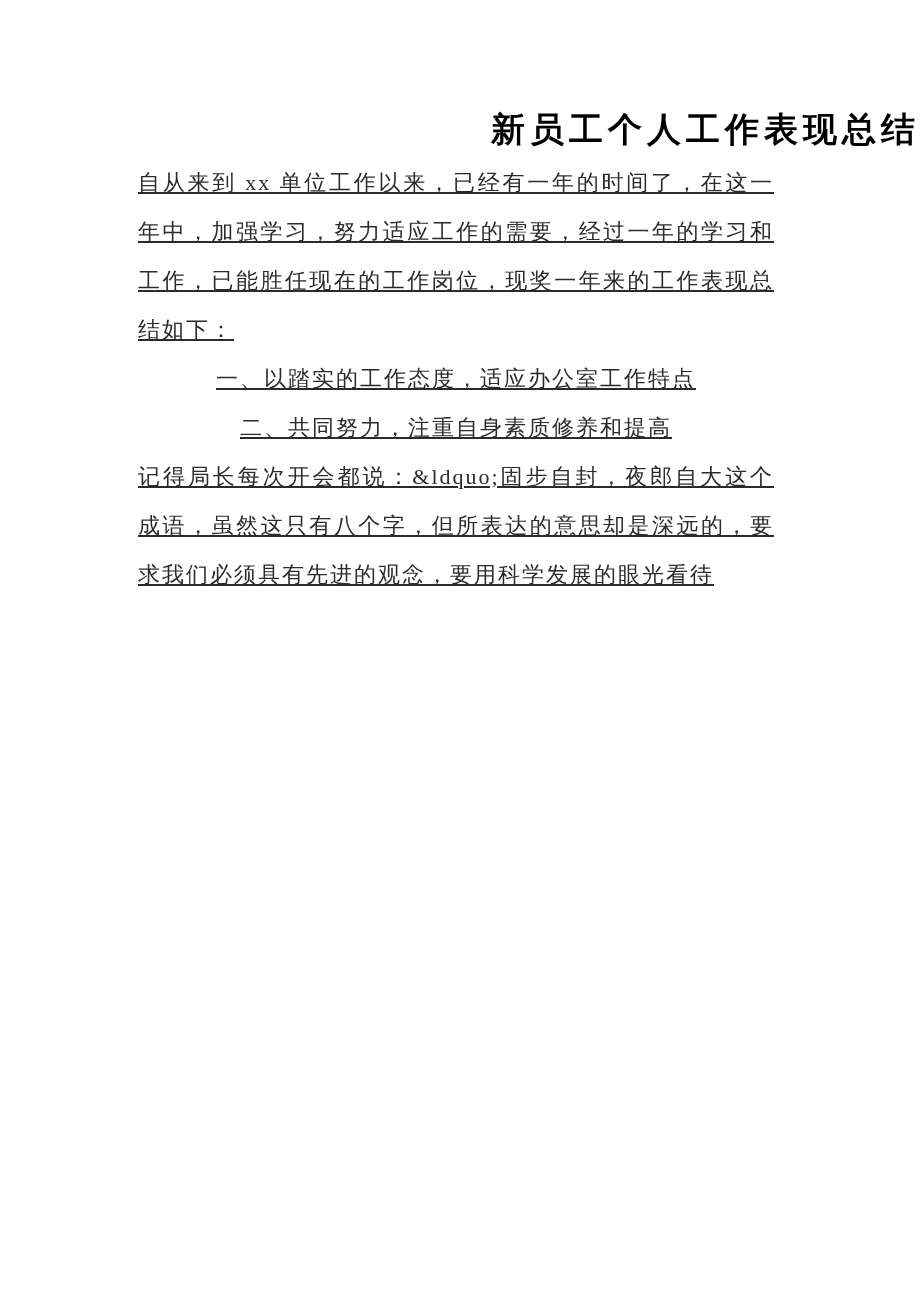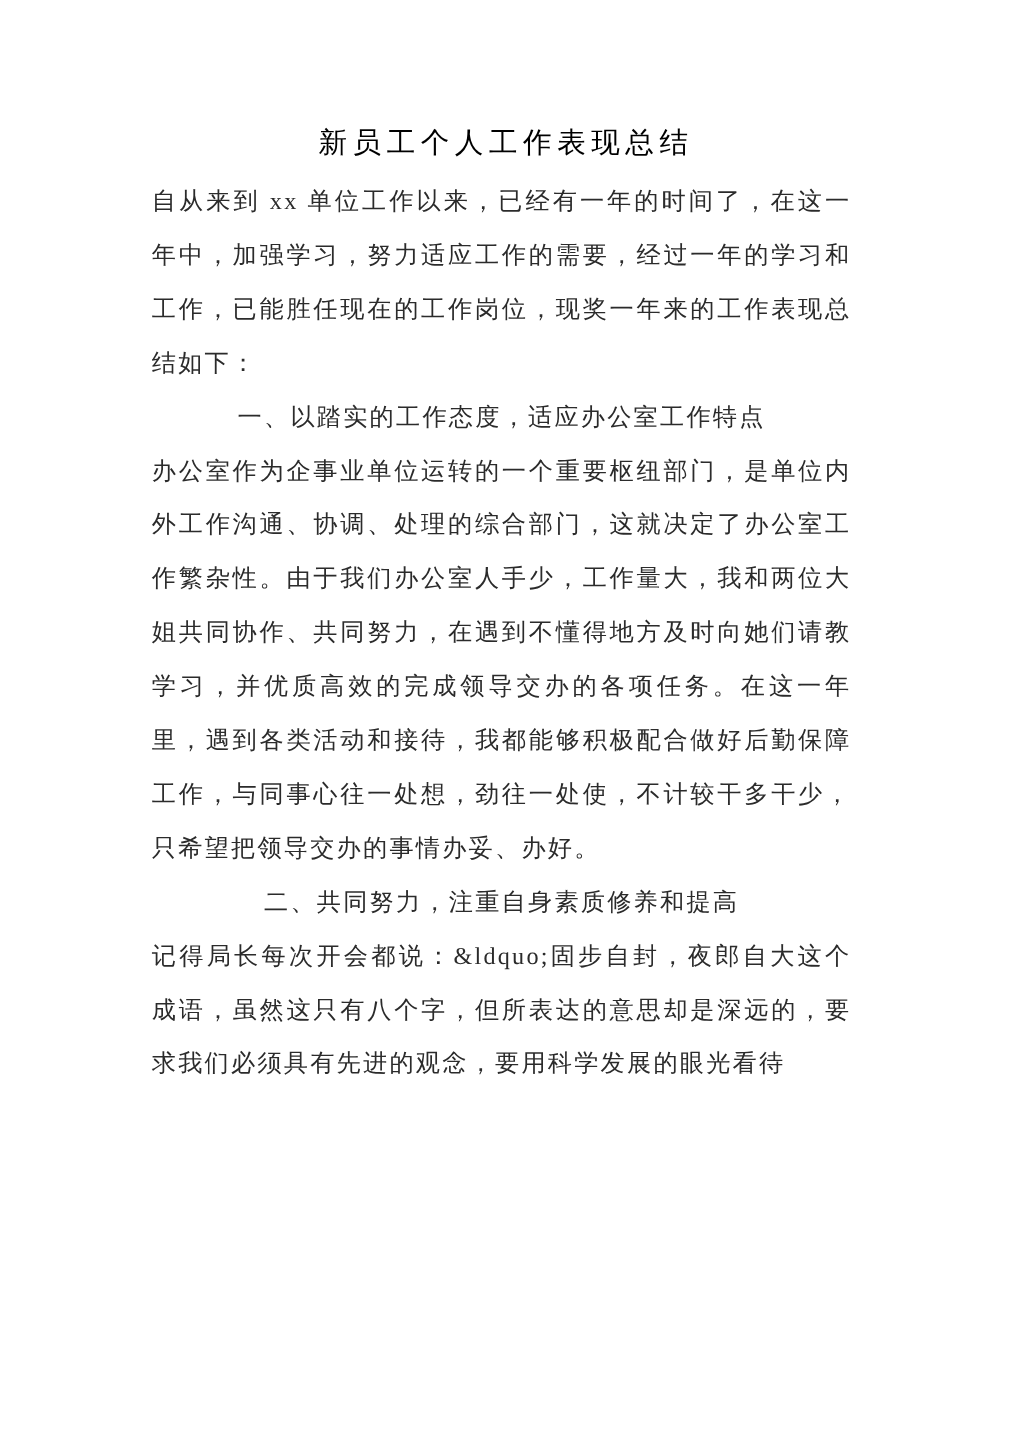--- a/index.html
+++ b/index.html
@@ -14,53 +14,53 @@
   .page {
     position: relative;
     width: 920px;
     height: 1302px;
     background: #ffffff;
   }
   .doc-title {
     margin: 0;
     padding-top: 104px;
     width: 920px;
-    text-align: center;
+    text-align: right;
     font-family: "Liberation Serif", "DejaVu Serif", serif;
-    font-weight: 400;
-    font-size: 26px;
+    font-weight: 700;
+    font-size: 34px;
     line-height: 52px;
     letter-spacing: 5px;
     color: #000000;
   }
   .doc-content {
     margin-top: 2px;
     margin-left: 138px;
     width: 636px;
     font-size: 22px;
     line-height: 49px;
     letter-spacing: 2px;
     color: #2b2b2b;
     text-align: justify;
     text-justify: inter-ideograph;
+    text-decoration: underline;
   }
   .para {
     margin: 0;
     padding: 0;
     text-align: justify;
   }
   .para.heading {
     text-align: center;
   }
 </style>
 </head>
 <body>
 
 <div class="page">
   <h1 class="doc-title">新员工个人工作表现总结</h1>
   <div class="doc-content">
     <p class="para">自从来到 xx 单位工作以来，已经有一年的时间了，在这一年中，加强学习，努力适应工作的需要，经过一年的学习和工作，已能胜任现在的工作岗位，现奖一年来的工作表现总结如下：</p>
     <p class="para heading">一、以踏实的工作态度，适应办公室工作特点</p>
-    <p class="para">办公室作为企事业单位运转的一个重要枢纽部门，是单位内外工作沟通、协调、处理的综合部门，这就决定了办公室工作繁杂性。由于我们办公室人手少，工作量大，我和两位大姐共同协作、共同努力，在遇到不懂得地方及时向她们请教学习，并优质高效的完成领导交办的各项任务。在这一年里，遇到各类活动和接待，我都能够积极配合做好后勤保障工作，与同事心往一处想，劲往一处使，不计较干多干少，只希望把领导交办的事情办妥、办好。</p>
     <p class="para heading">二、共同努力，注重自身素质修养和提高</p>
     <p class="para">记得局长每次开会都说：&amp;ldquo;固步自封，夜郎自大这个成语，虽然这只有八个字，但所表达的意思却是深远的，要求我们必须具有先进的观念，要用科学发展的眼光看待</p>
   </div>
 </div>
 
 </body></html>

